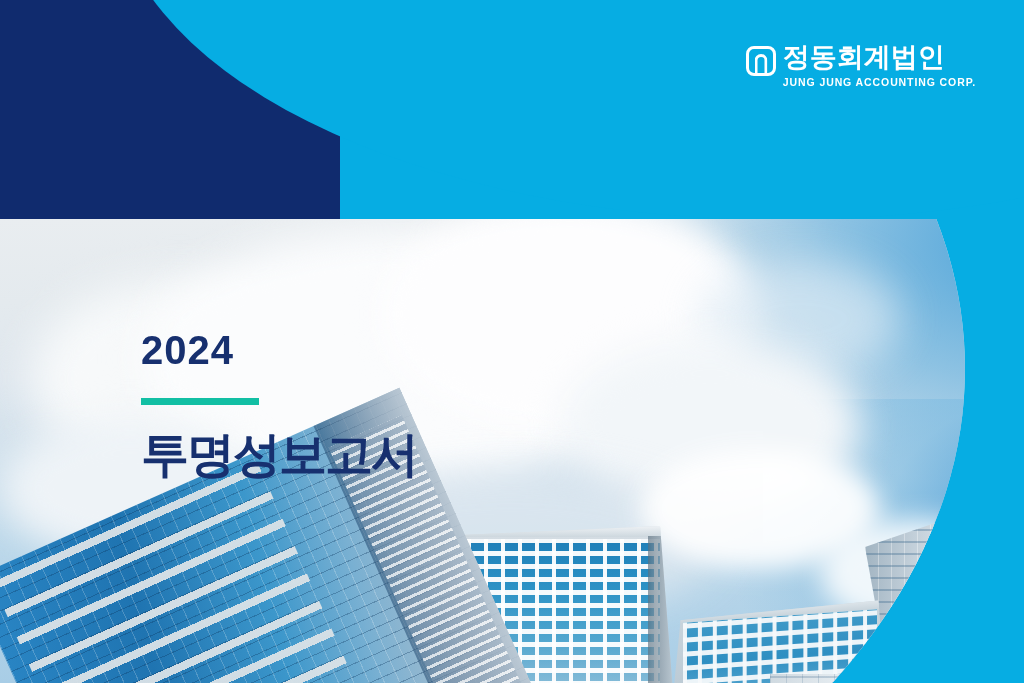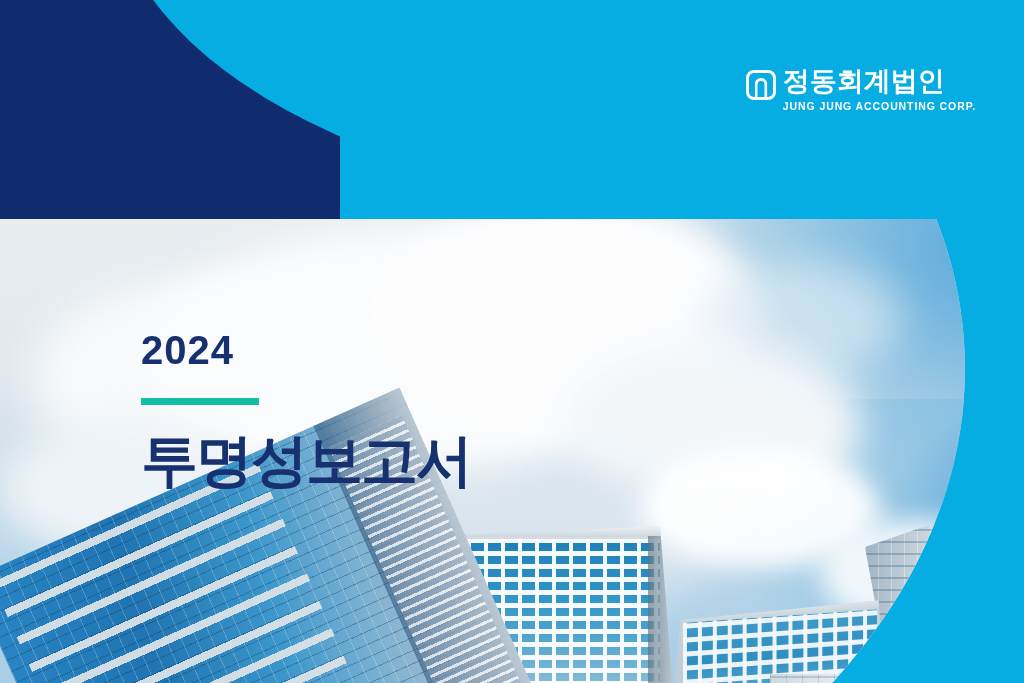--- a/index.html
+++ b/index.html
@@ -210,28 +210,28 @@
   .text-block{position:absolute;left:141px;top:330px;z-index:40;}
   .year{
     font-size:40px;font-weight:bold;color:#17306f;letter-spacing:1px;
     line-height:1;margin:0;
   }
   .rule{
     width:118px;height:7px;background:#12BFA4;margin-top:28px;
   }
   .title{
     margin:0;margin-top:26px;
-    font-size:57px;font-weight:bold;color:#17306f;
+    font-size:48px;font-weight:bold;color:#17306f;
     letter-spacing:-2px;line-height:1.02;white-space:nowrap;
   }
 
   
   .logo{
     position:absolute;right:48px;top:44px;z-index:60;
-    display:flex;align-items:flex-start;gap:7px;margin-top:24px;
+    display:flex;align-items:flex-start;gap:7px;
   }
   .logo-mark{
     width:30px;height:30px;flex:0 0 auto;margin-top:2px;
     border:3px solid #ffffff;border-radius:8px;
     position:relative;box-sizing:border-box;
   }
   .logo-mark::before{
     content:"";position:absolute;left:50%;top:5px;
     transform:translateX(-50%);
     width:13px;height:20px;

